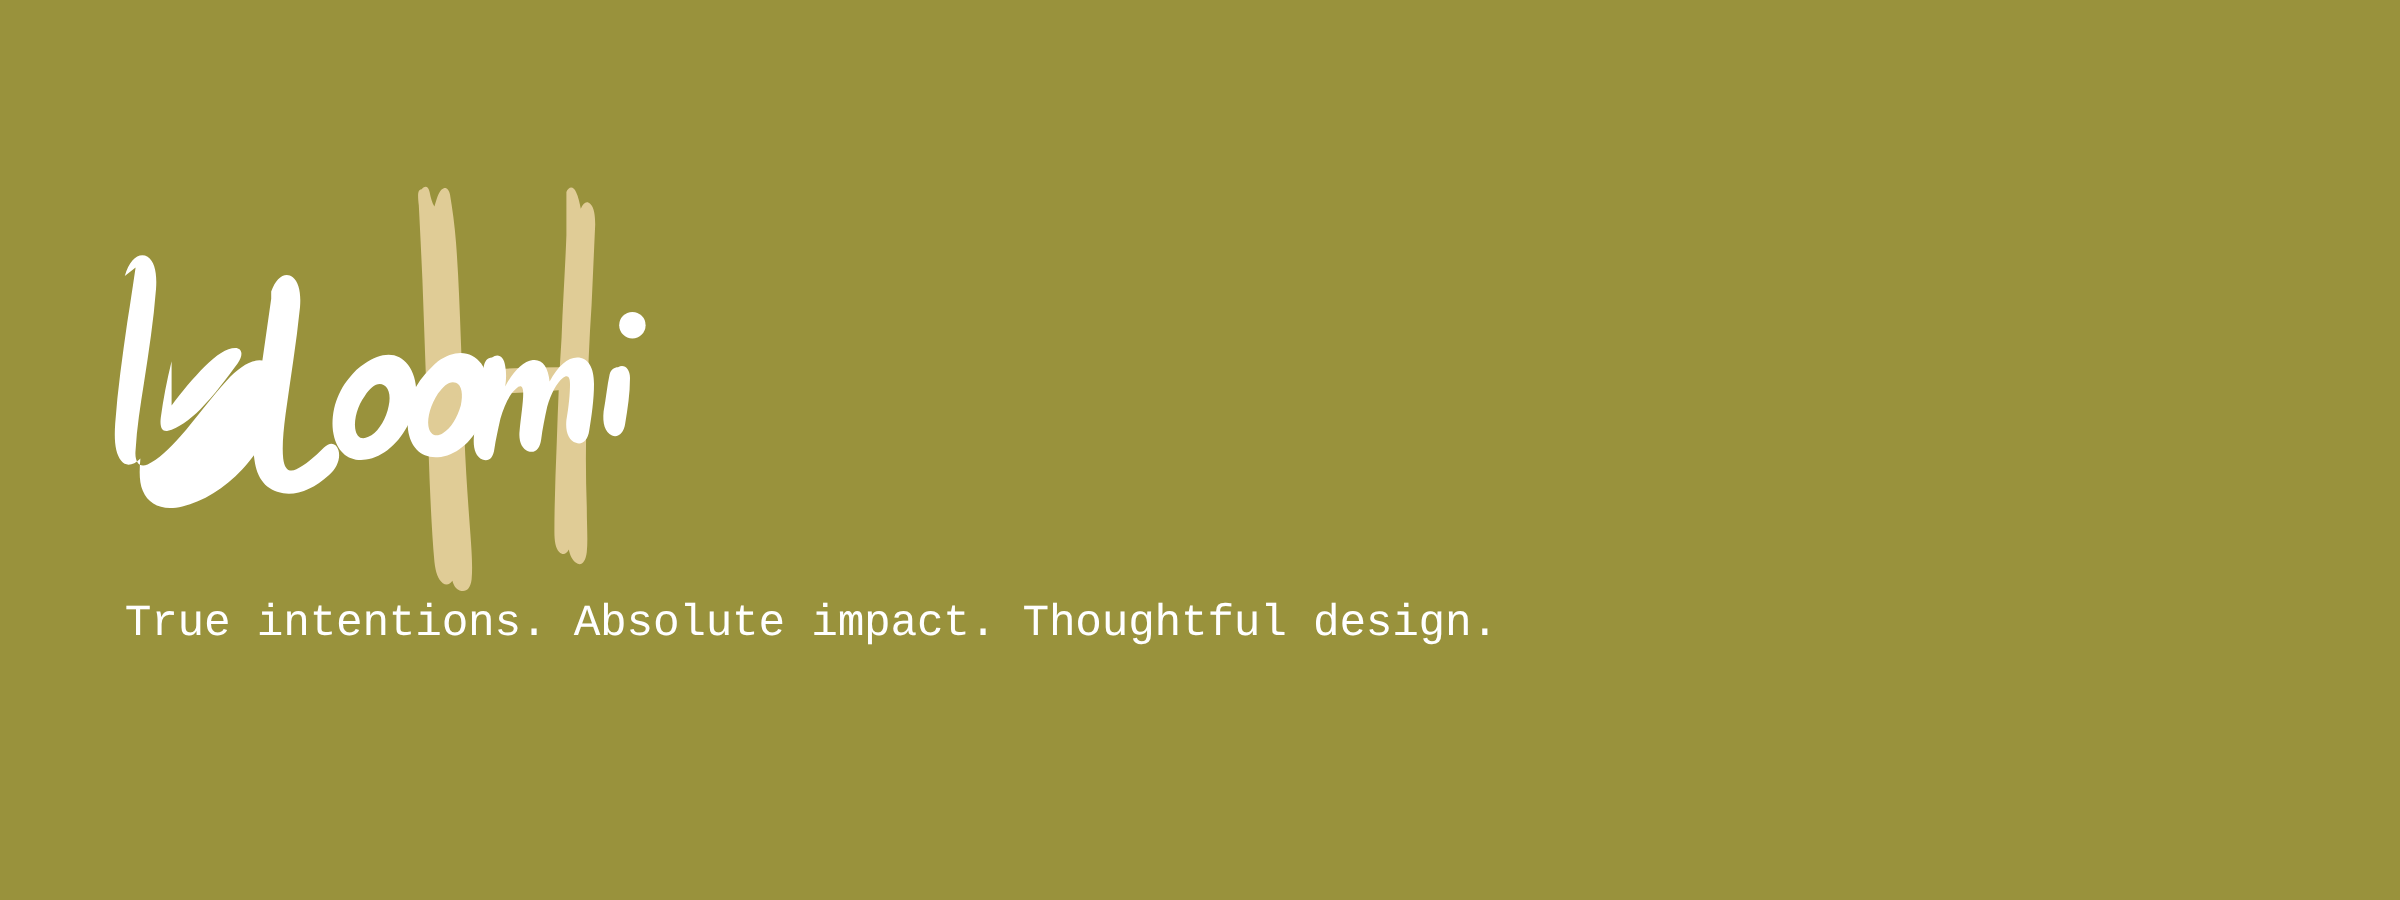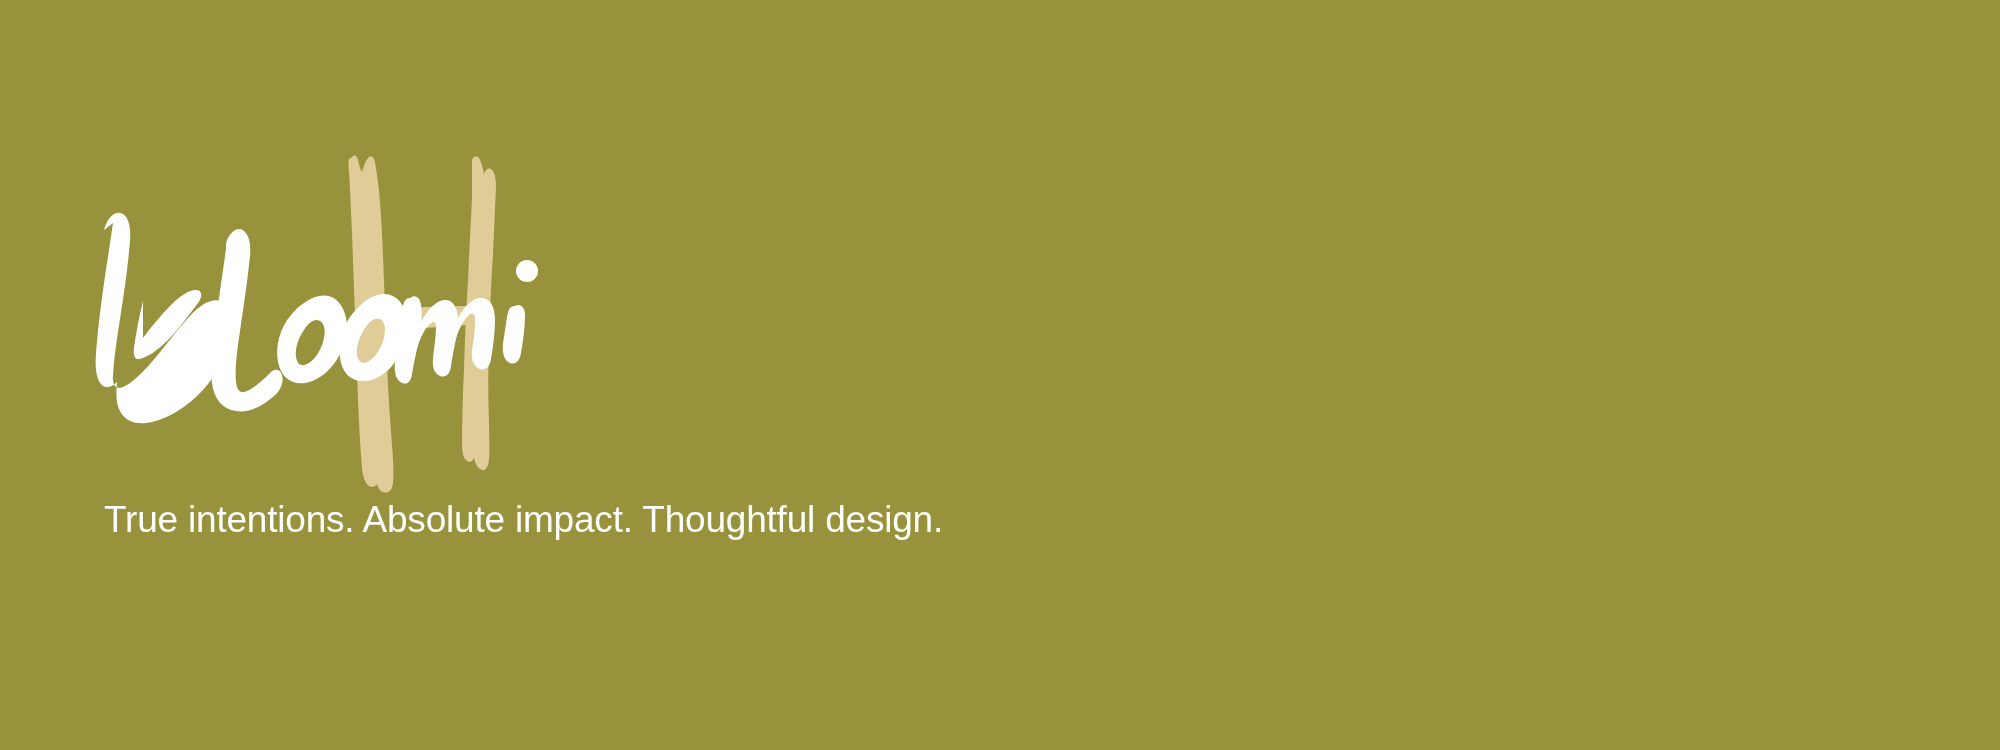--- a/index.html
+++ b/index.html
@@ -33,21 +33,21 @@
     overflow: visible;
   }
 
   
   .tagline {
     position: absolute;
     left: 104px;
     top: 497px;
     margin: 0;
     color: #ffffff;
-    font-family: Liberation Sans, sans-serif;
+    font-family: Liberation Mono, monospace;
     font-size: 37px;
     font-weight: 400;
     letter-spacing: -0.2px;
     line-height: 46px;
     white-space: nowrap;
   }
 </style>
 </head>
 <body>
 

